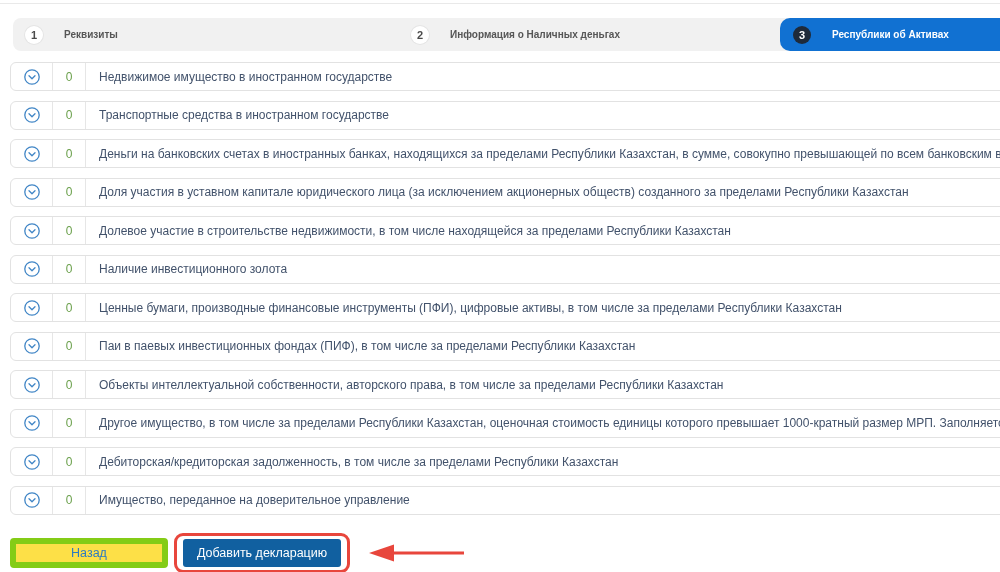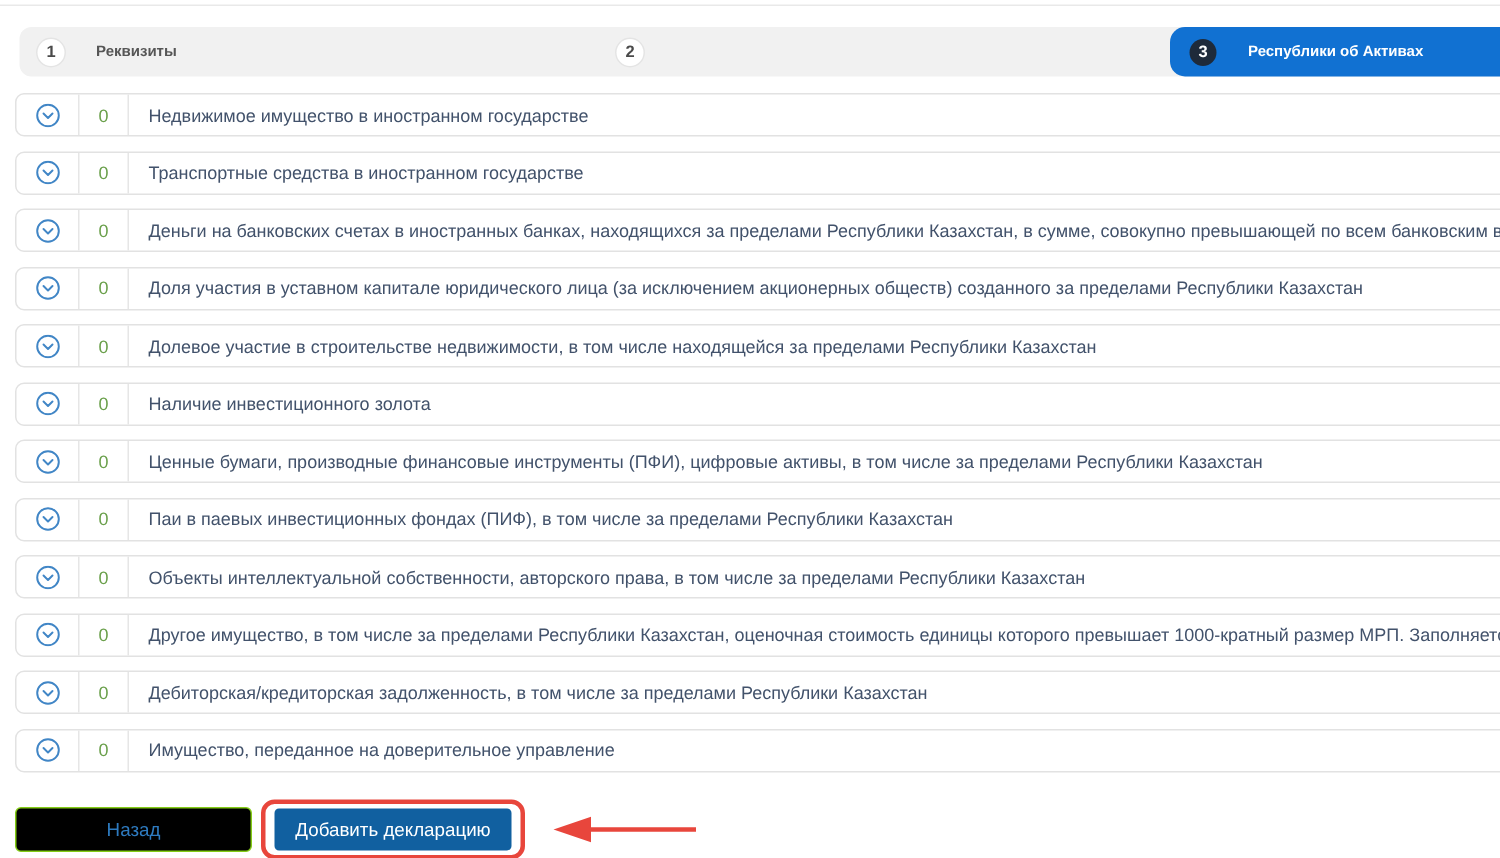--- a/index.html
+++ b/index.html
@@ -30,21 +30,21 @@
     border: 1px solid #e2e2e2; border-radius: 6px; margin: 0 0 9.5px 10px; background: #fff; }
   .cell-icon { width: 42px; display: flex; align-items: center; justify-content: center;
     border-right: 1px solid #e6e6e6; cursor: pointer; }
   .cell-count { width: 33px; display: flex; align-items: center; justify-content: center;
     border-right: 1px solid #e6e6e6; color: #6ba04c; font-size: 12px; }
   .cell-label { flex: 1; display: flex; align-items: center; padding-left: 13px;
     color: #42526b; font-size: 12px; white-space: nowrap; overflow: hidden; }
 
   
   .footer { display: flex; align-items: center; margin: 18px 0 0 10px; }
-  .btn-back { width: 158px; height: 30px; background: #000000; border: 1px solid #84cc16;
+  .btn-back { width: 158px; height: 30px; background: #fde047; border: 6px solid #84cc16;
     border-radius: 4px; color: #2e7bc0; font-size: 12.5px; cursor: pointer;
     font-family: inherit; }
   .highlight-box { margin-left: 6px; border: 3px solid #e8463c; border-radius: 9px;
     padding: 3px 6px; display: inline-flex; align-items: flex-end; }
   .btn-add { width: 158px; height: 28px; background: #1160a0; border: none; border-radius: 3px;
     color: #fff; font-size: 12.5px; cursor: pointer; font-family: inherit; }
   .annotation-arrow { margin-left: 18px; display: block; }
 </style>
 </head>
 <body>
@@ -52,20 +52,21 @@
 <div>
   <div class="top-divider"></div>
 
   <div class="tabbar">
     <div class="tab tab-1">
       <span class="tab-num">1</span>
       <span class="tab-label">Реквизиты</span>
     </div>
     <div class="tab tab-2">
       <span class="tab-num">2</span>
+      <span class="tab-label">Информация о Наличных деньгах</span>
     </div>
     <div class="tab tab-3">
       <span class="tab-num">3</span>
       <span class="tab-label">Республики об Активах</span>
     </div>
   </div>
 
   <div class="rows">
     <div class="row">
       <div class="cell-icon">

